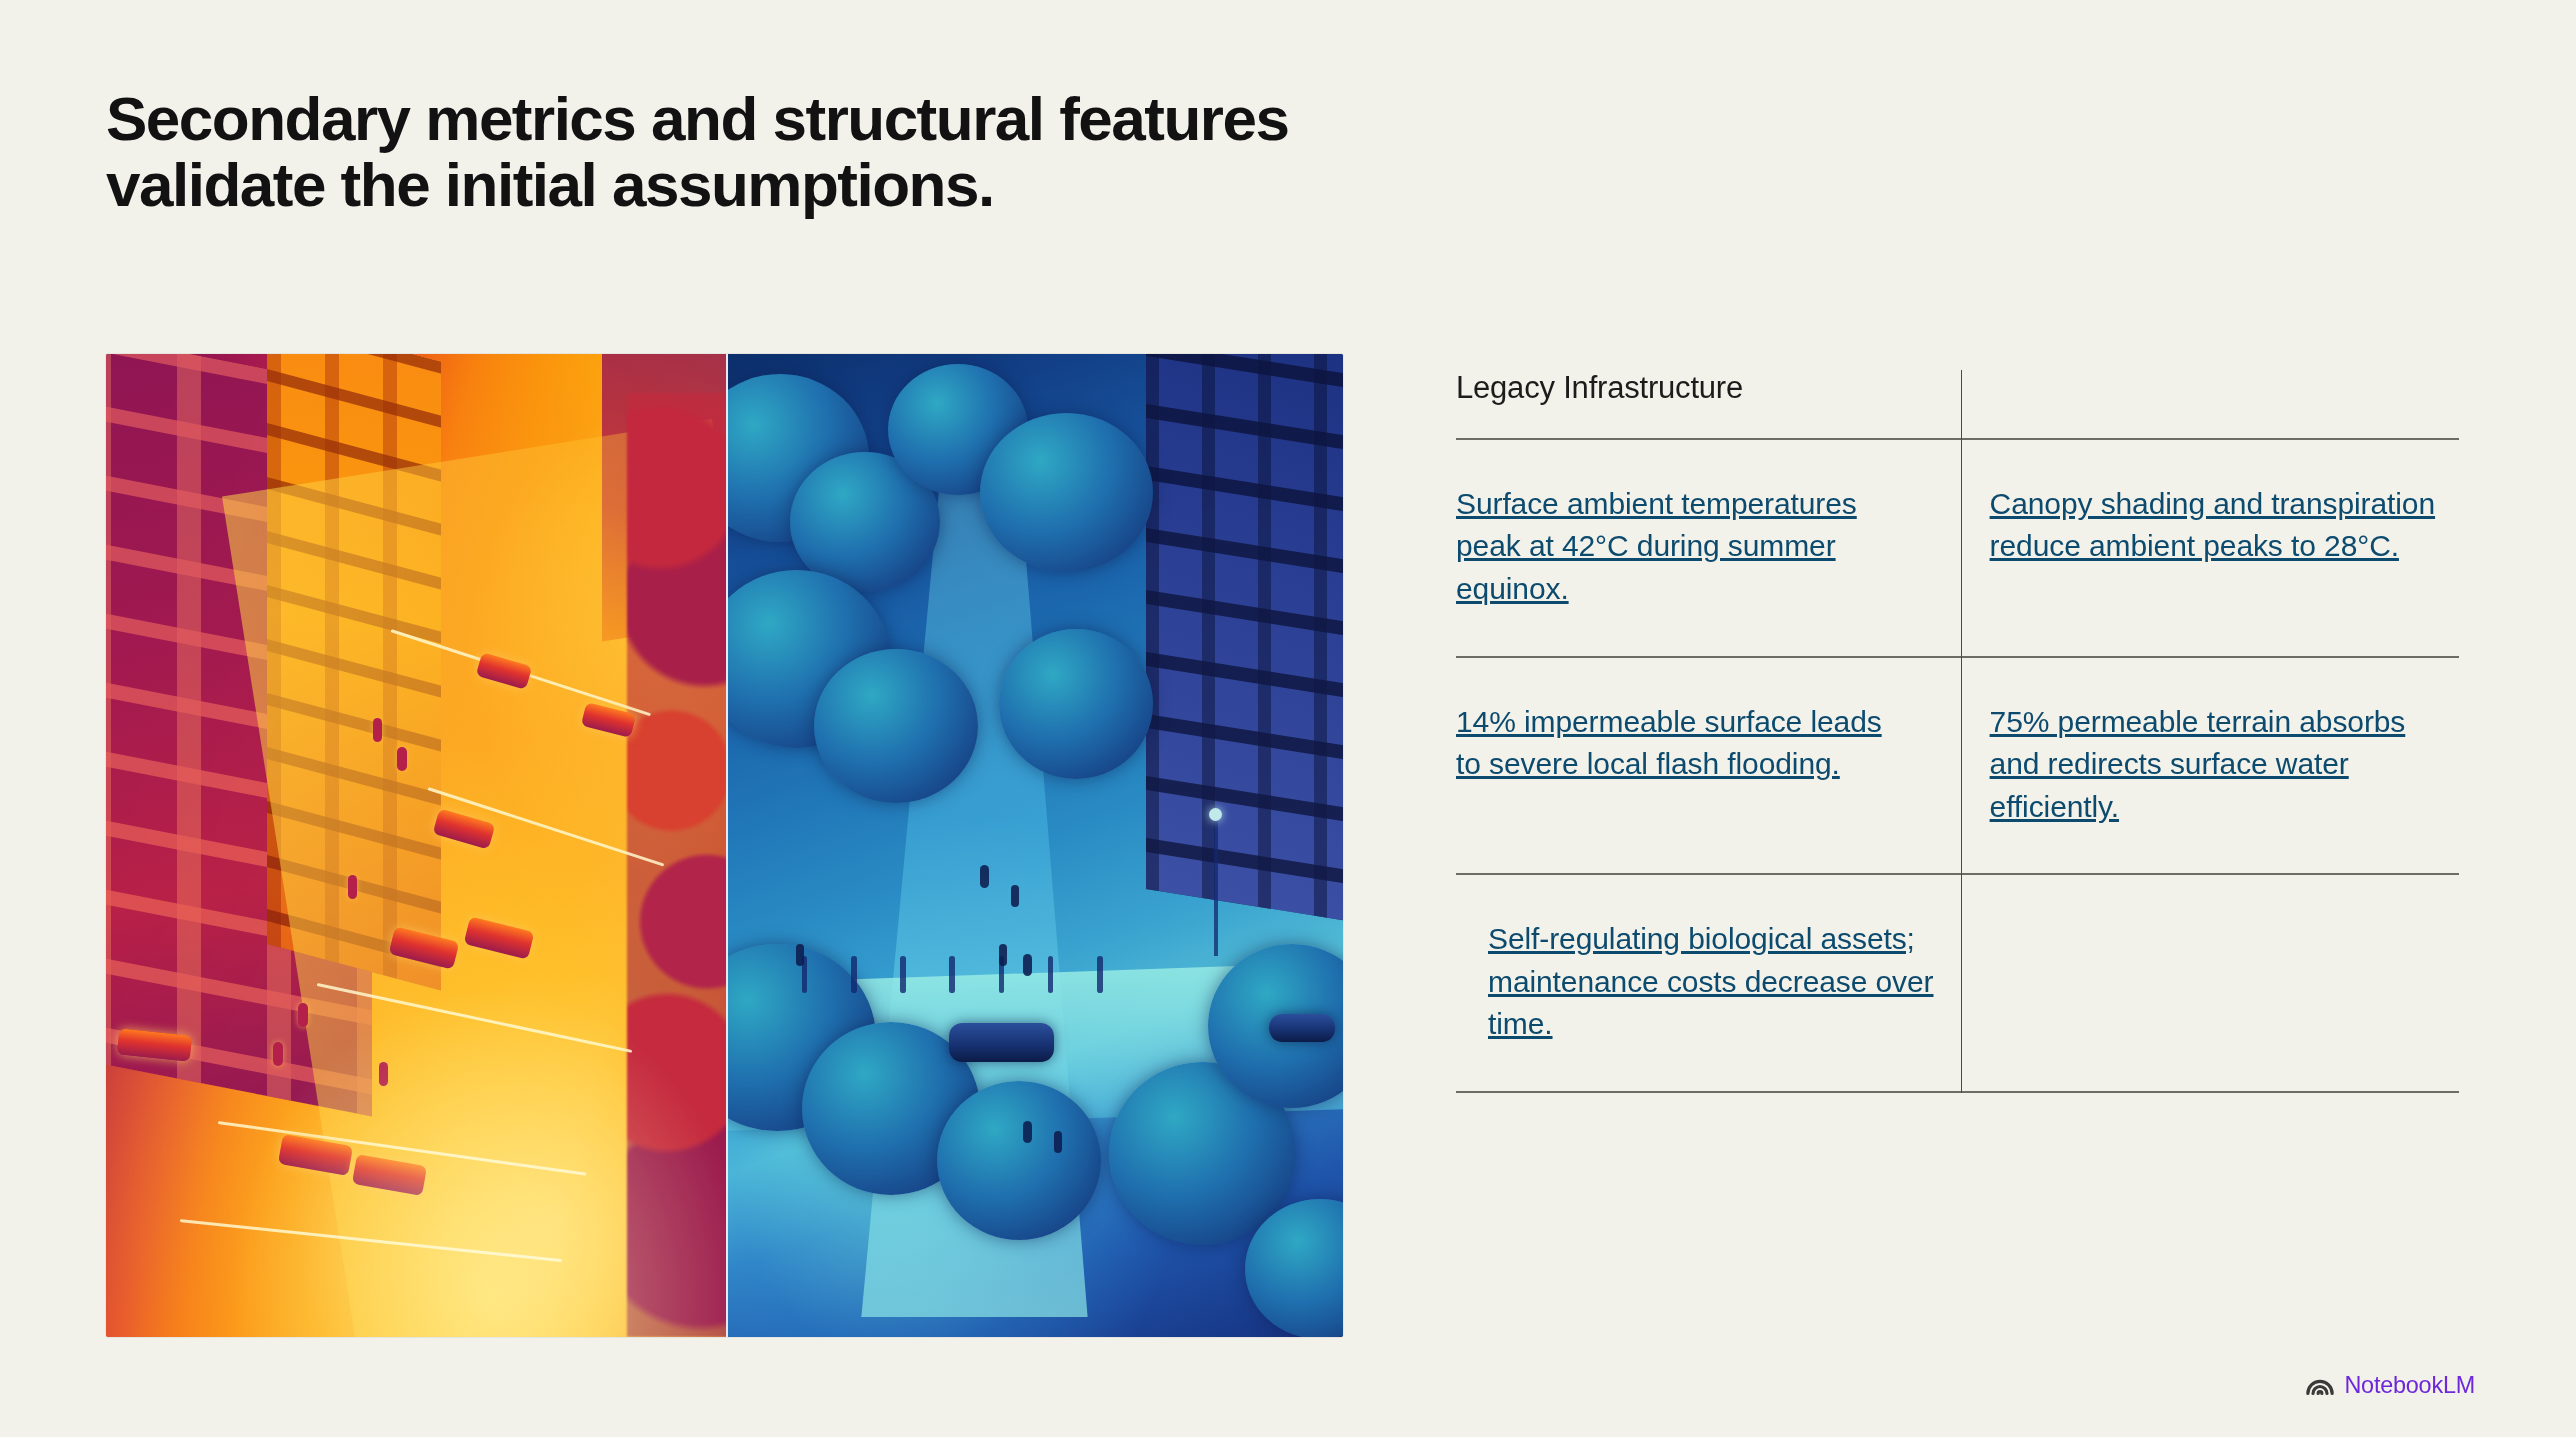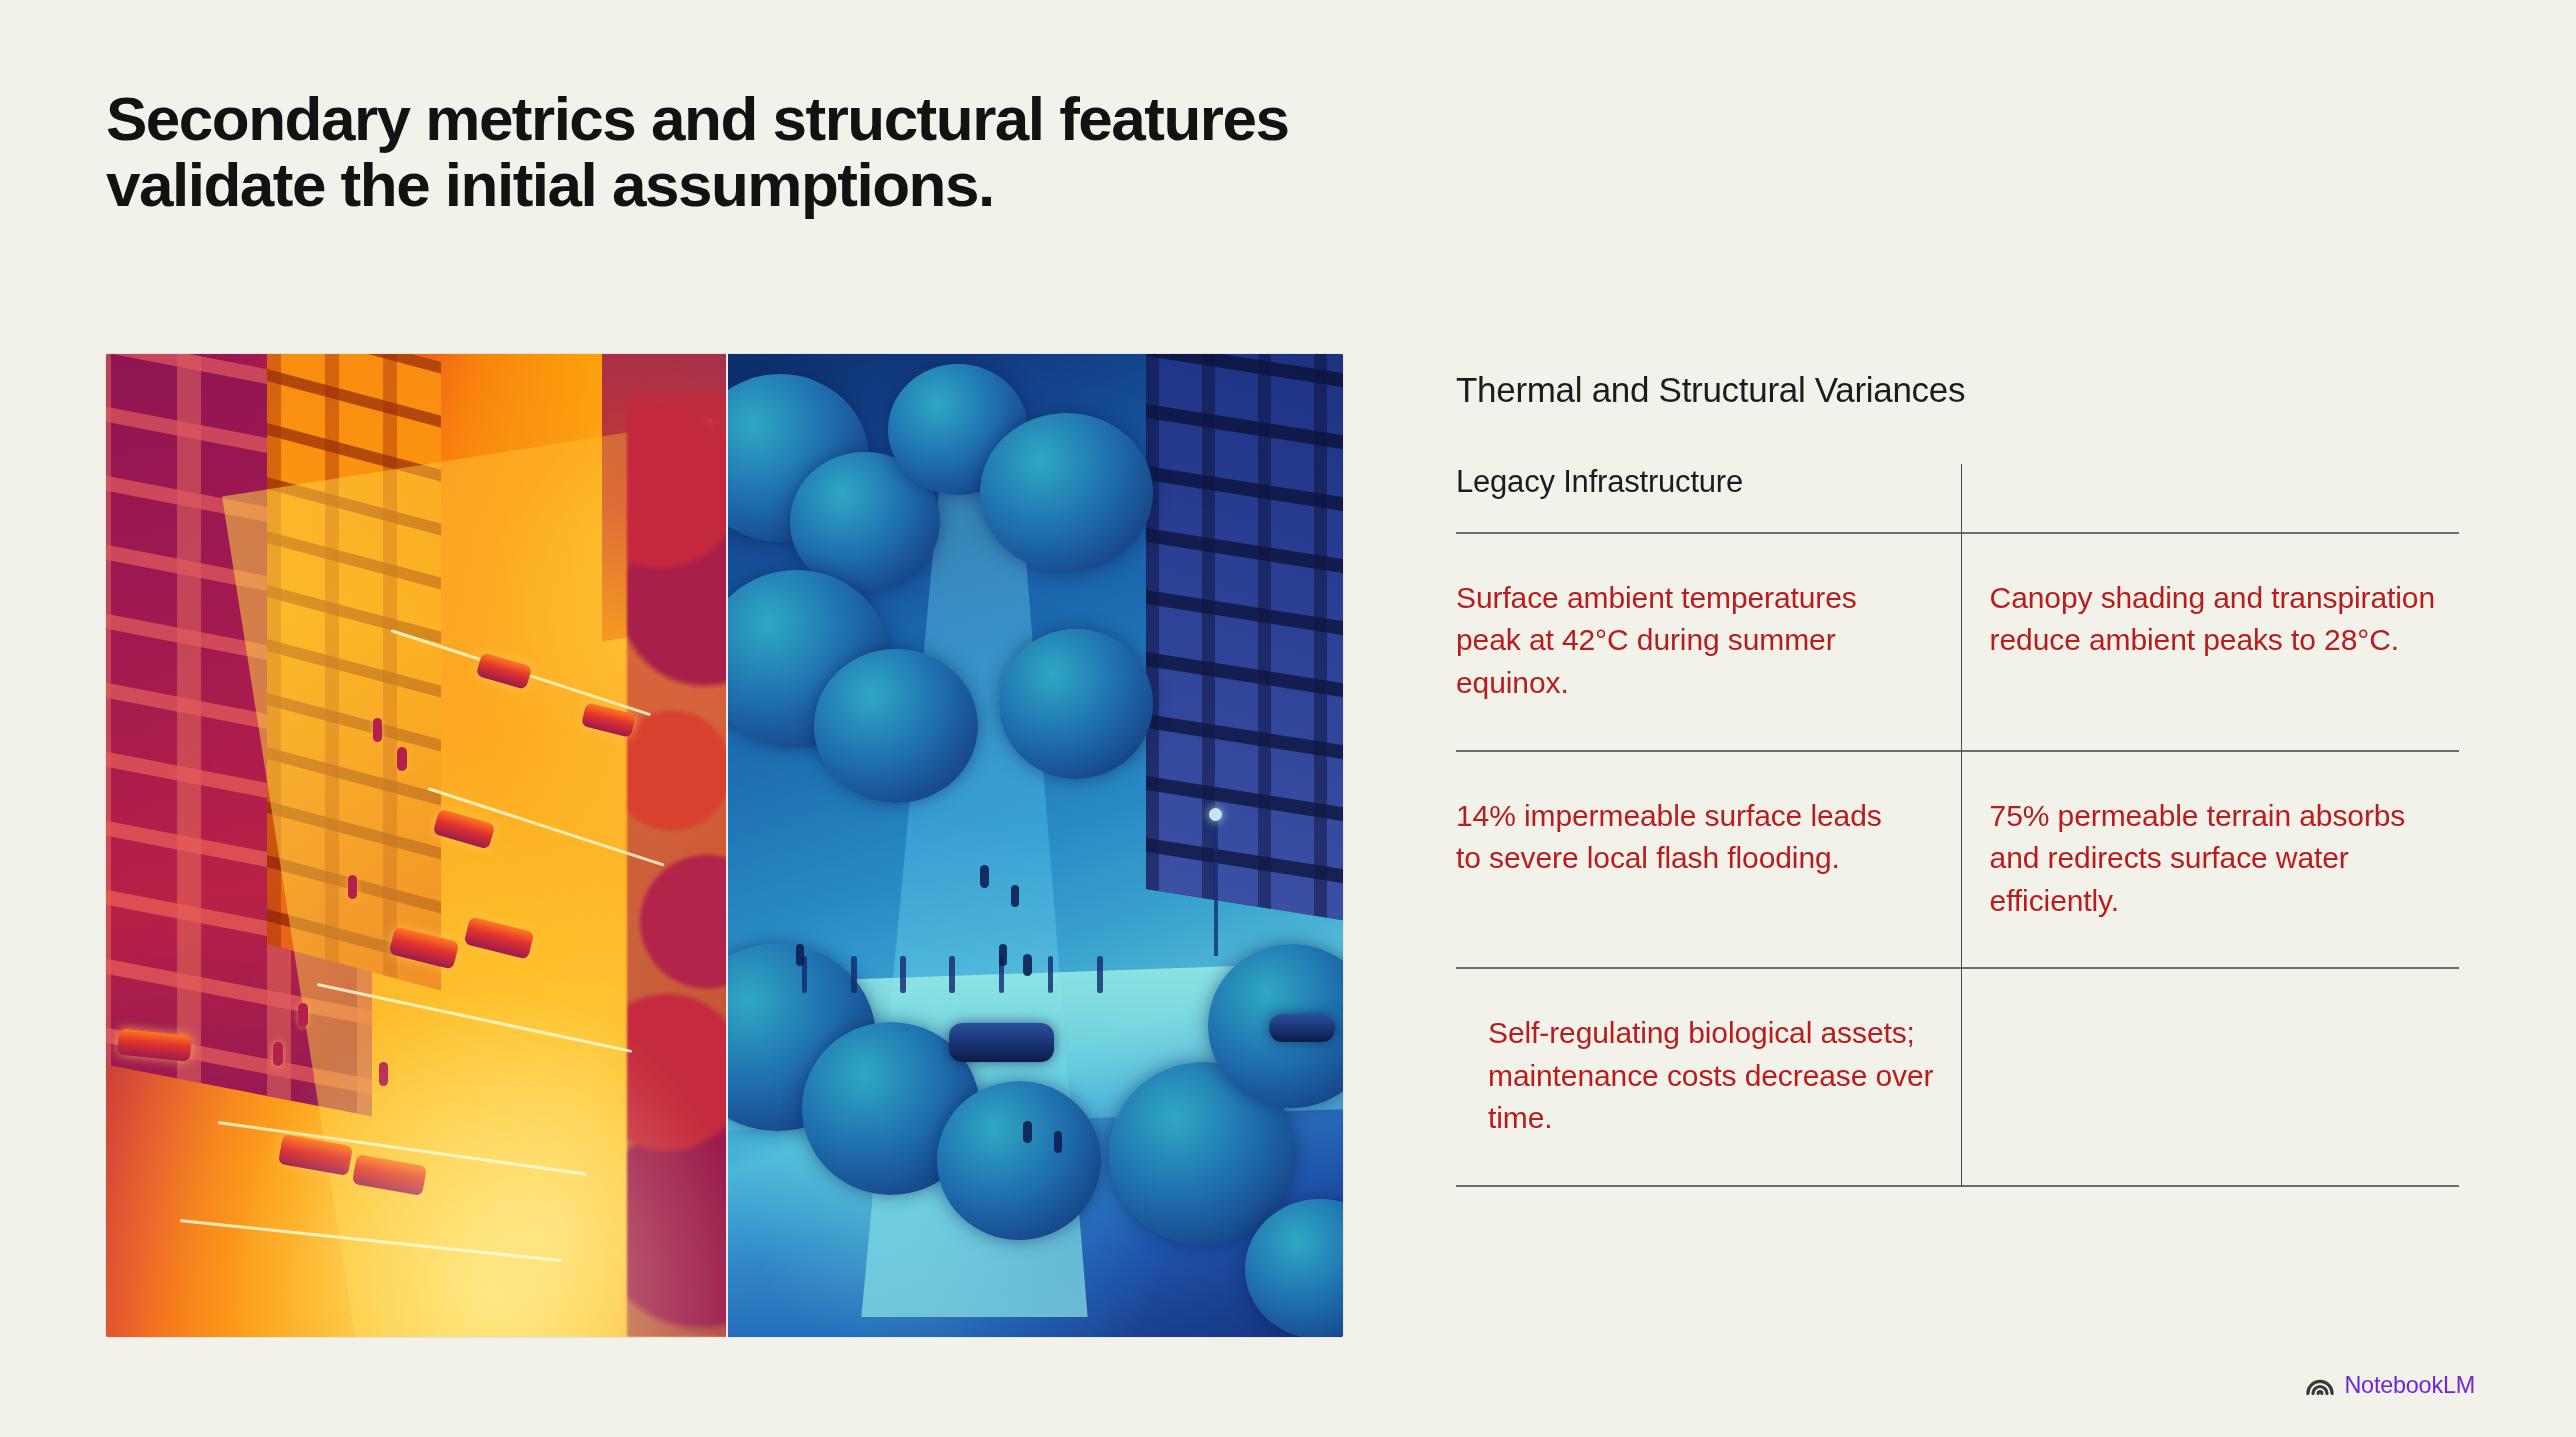--- a/index.html
+++ b/index.html
@@ -226,24 +226,25 @@
     padding-bottom:32px;
   }
   .vr-rule {
     height:1.9px;
     background:#6d6d68;
     width:100%;
   }
   .vr-body .vr-cell {
     font-size:30px;
     line-height:1.42;
-    color:#b91c1c;
+    color:#0c4a6e;
     letter-spacing:-0.1px;
     padding-top:43px;
     padding-bottom:45px;
+    text-decoration:underline;
   }
 
   
   .brand {
     position:absolute;
     right:101px; bottom:39px;
     display:flex;
     align-items:center;
     gap:10.3px;
   }
@@ -333,21 +334,20 @@
       <div class="cn-ped" style="left:48%; top:61%;"></div>
       <div class="cn-ped" style="left:11%; top:60%;"></div>
       <div class="cn-ped" style="left:48%; top:78%;"></div>
       <div class="cn-ped" style="left:53%; top:79%;"></div>
 
       <div class="cn-lamp" style="left:79%; top:47%; height:140px;"></div>
     </div>
   </div>
 
   <div class="table-wrap">
-    <div class="section-title">Thermal and Structural Variances</div>
 
     <div class="vr-table">
       <div class="vr-divider"></div>
 
       <div class="vr-row vr-head">
         <div class="vr-cell">Legacy Infrastructure</div>
       </div>
       <div class="vr-rule"></div>
 
       <div class="vr-row vr-body">

